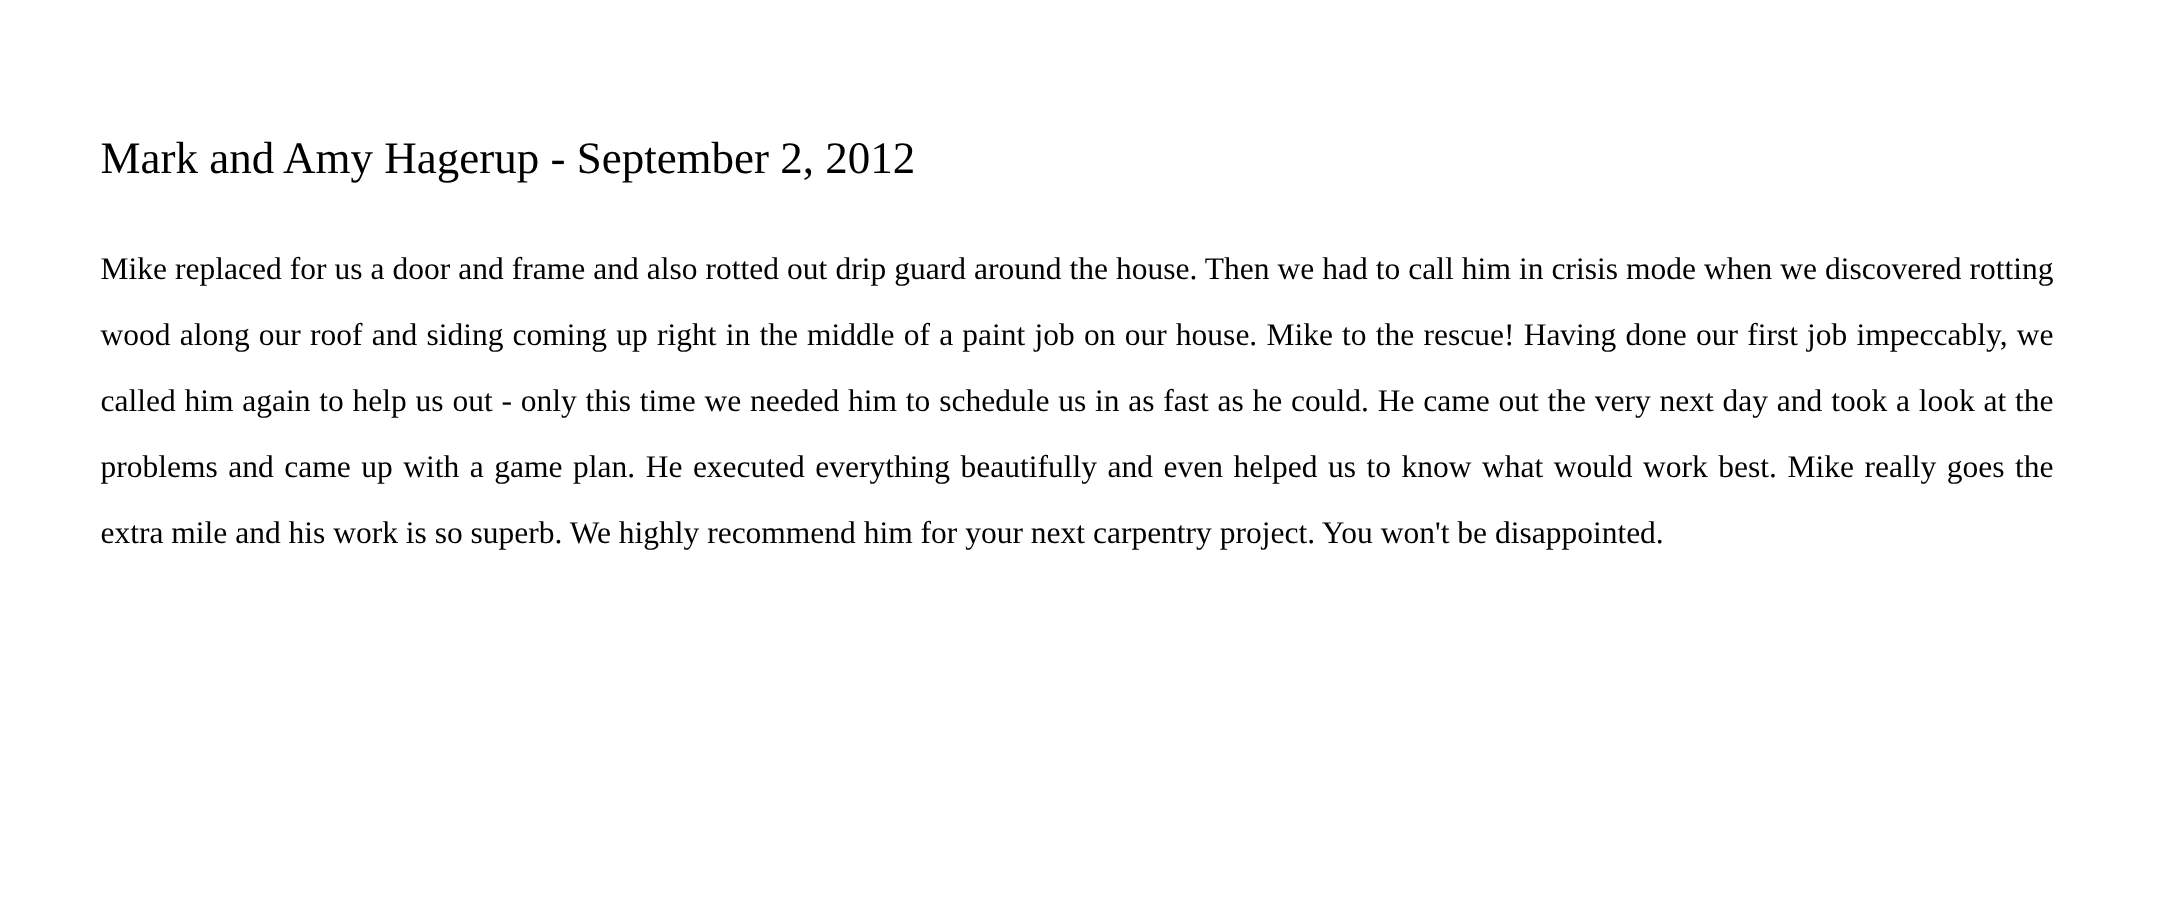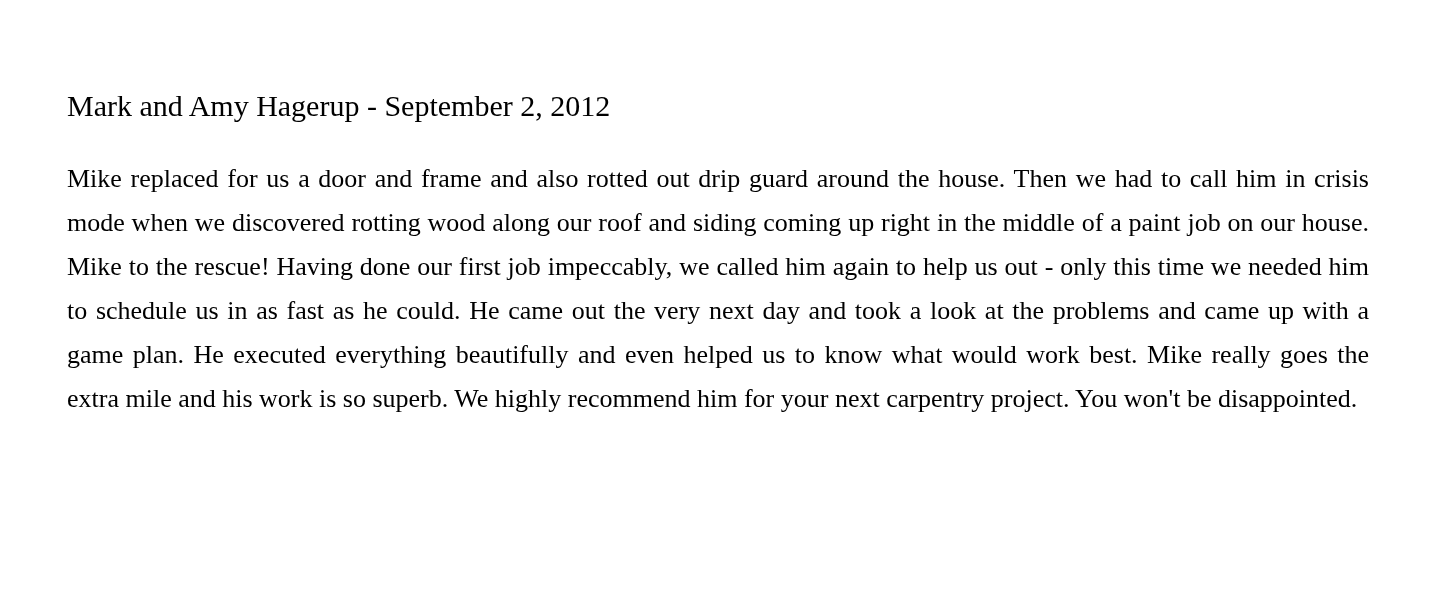--- a/index.html
+++ b/index.html
@@ -21,21 +21,21 @@
     padding: 84px 73px 0 67px;
   }
   .doc-heading {
     font-size: 30px;
     line-height: 44px;
     font-weight: normal;
     margin: 0;
     text-align: left;
   }
   .doc-paragraph {
-    font-size: 26px;
+    font-size: 21px;
     line-height: 44px;
     margin: 29px 0 0 0;
     text-align: justify;
     text-justify: inter-word;
   }
 </style>
 </head>
 <body>
 
 <div class="page">

